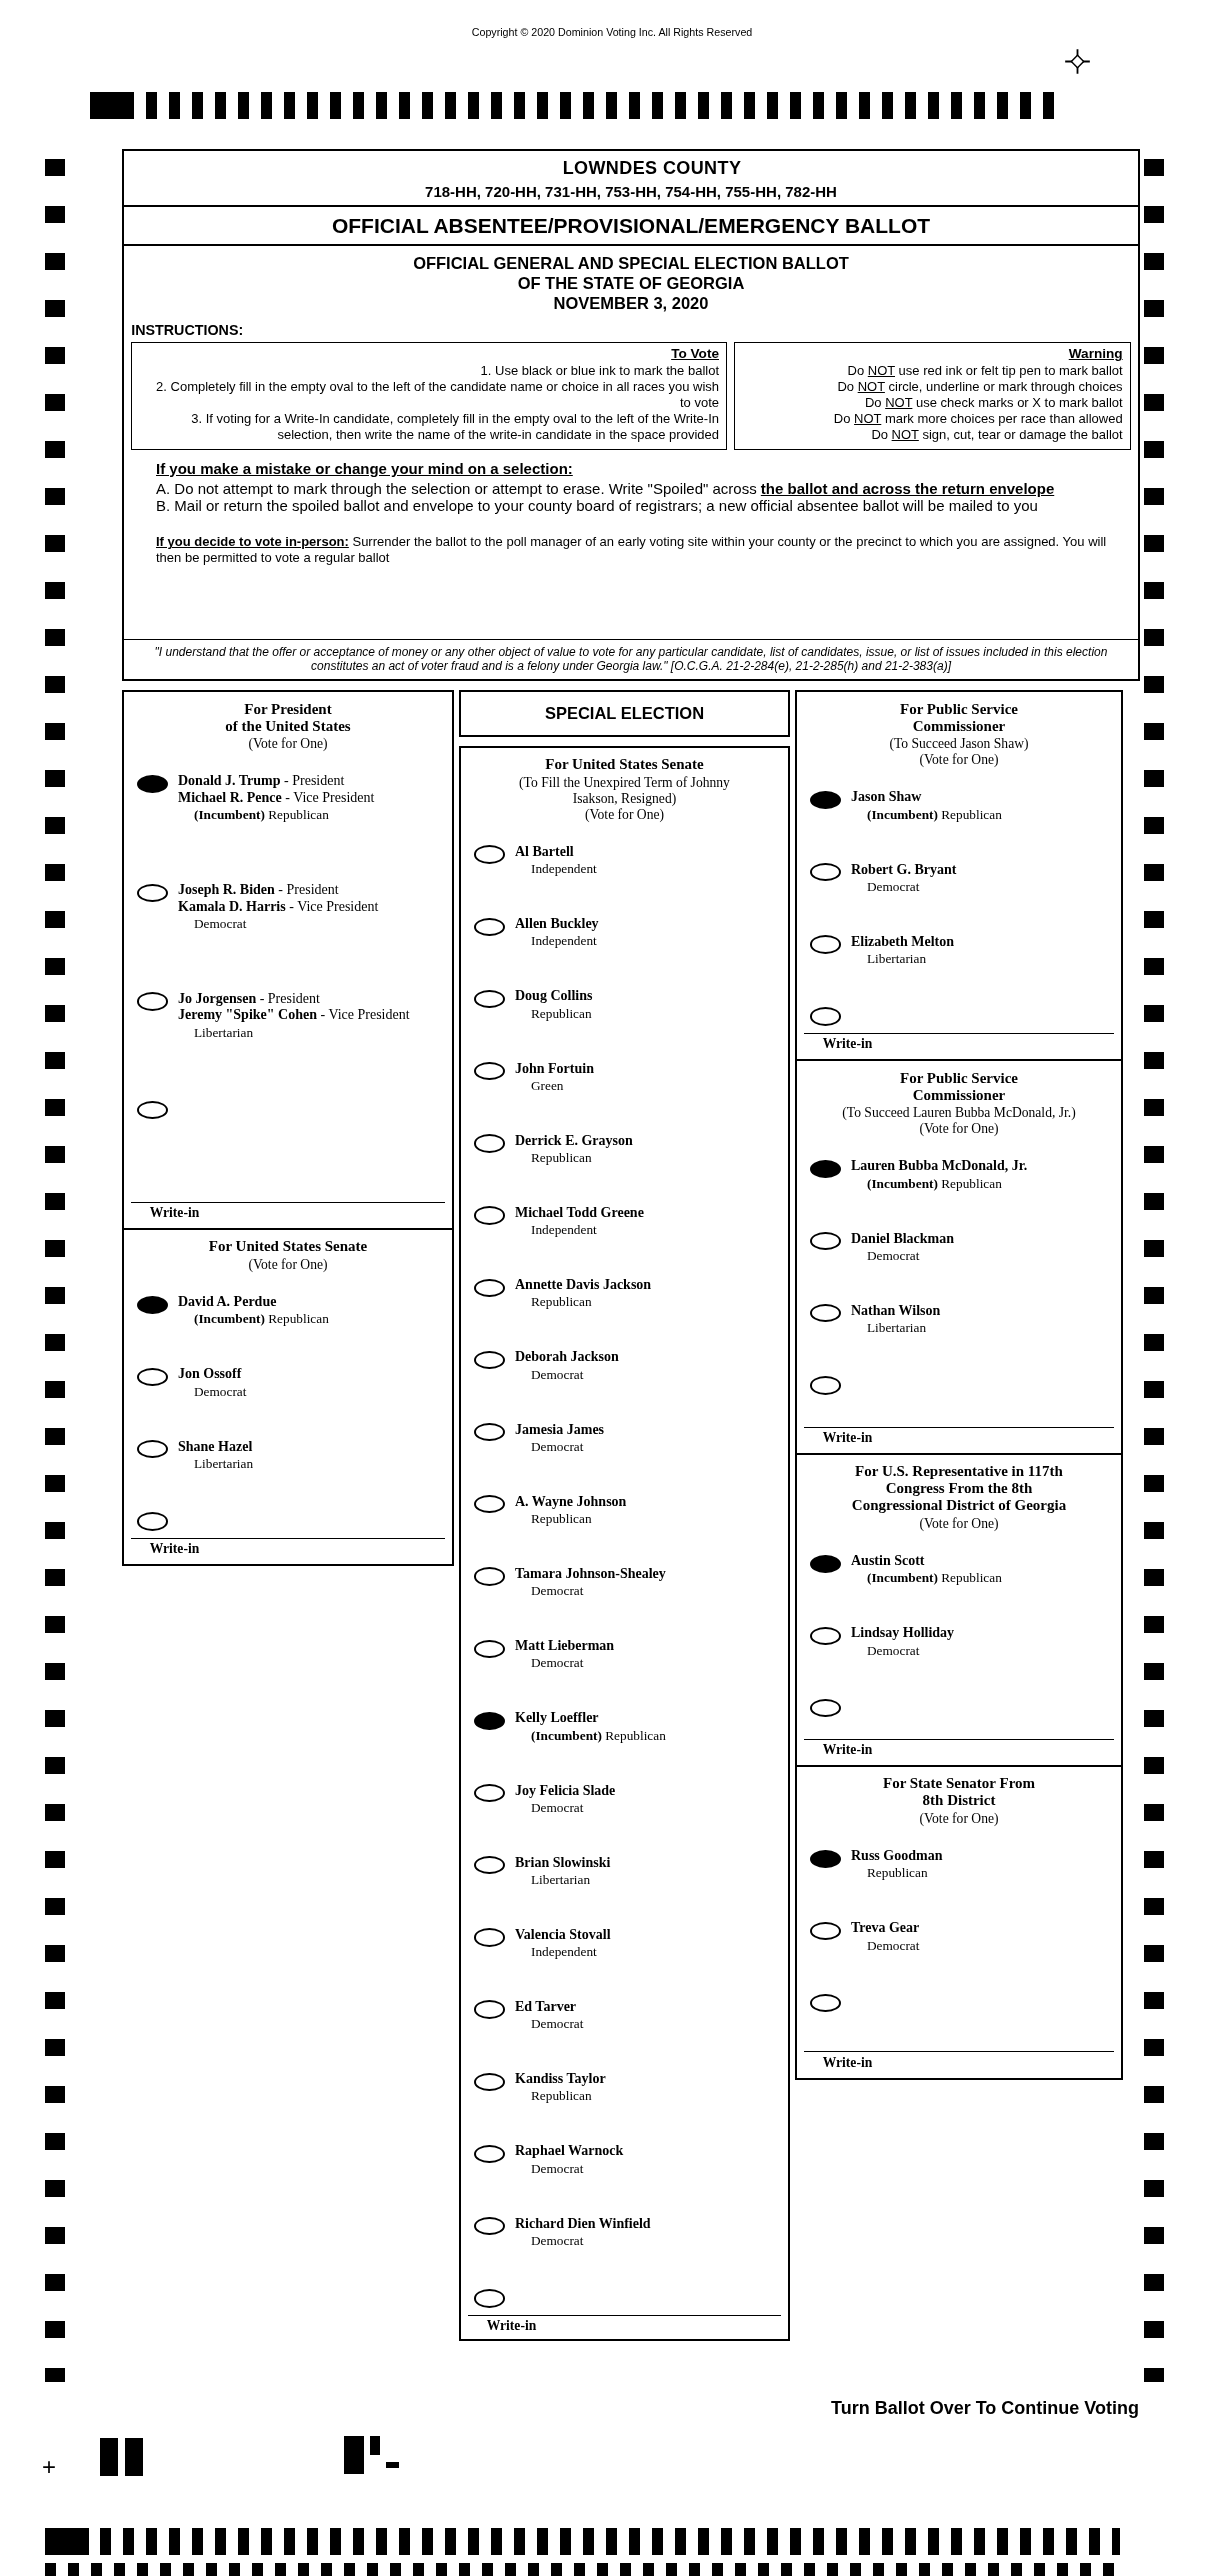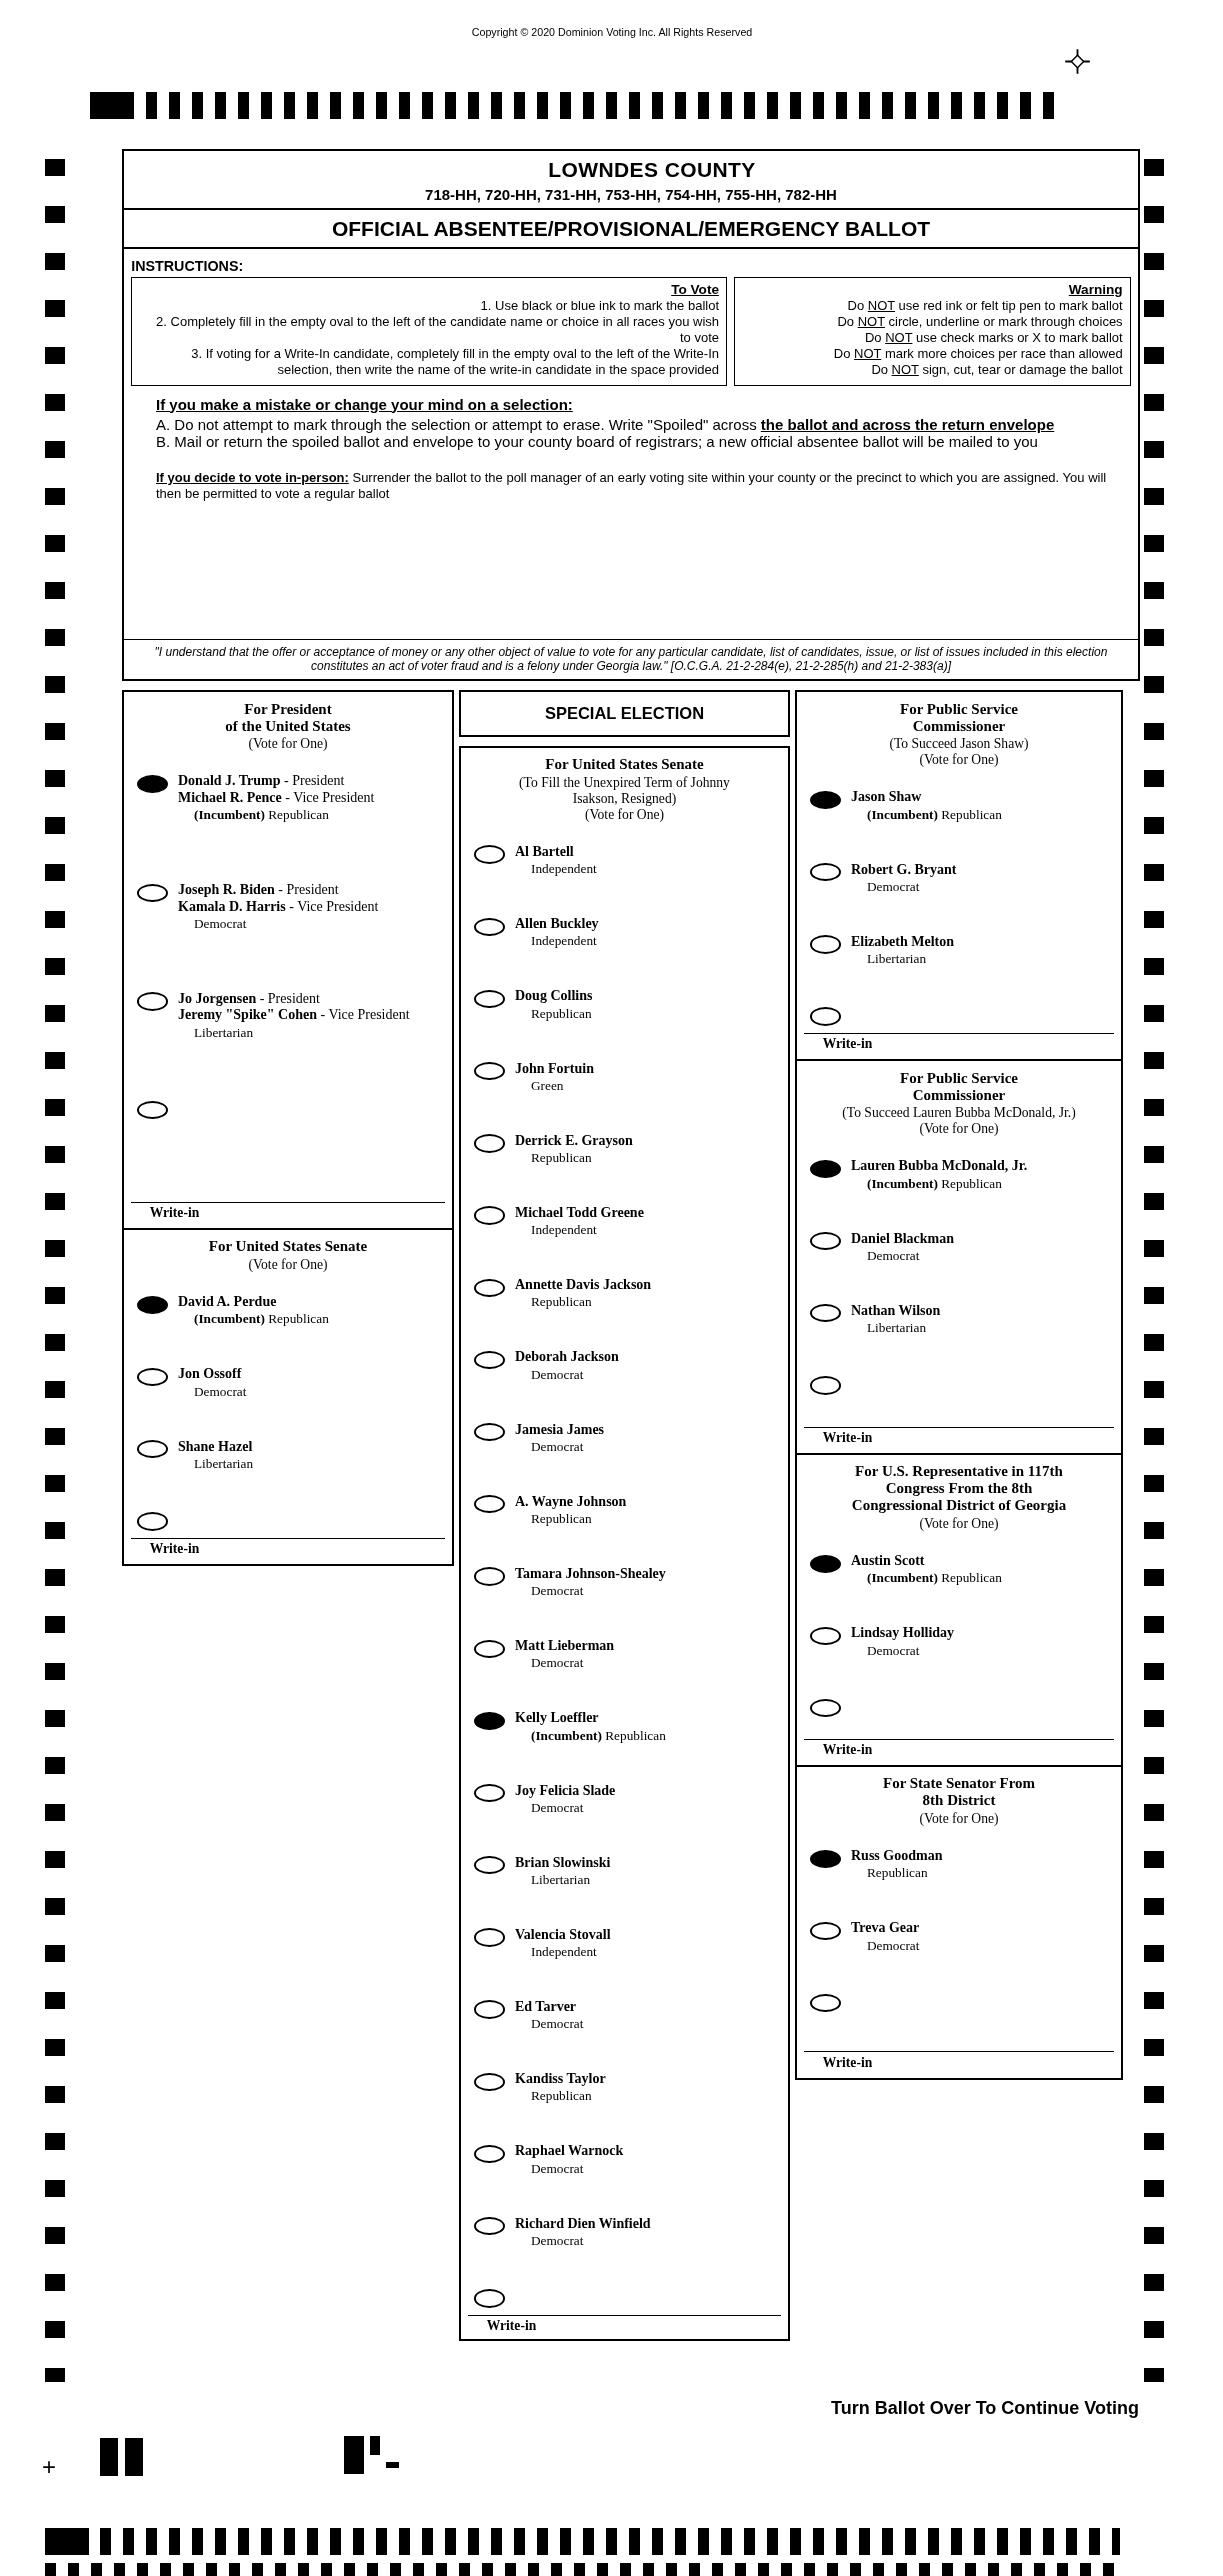--- a/index.html
+++ b/index.html
@@ -29,21 +29,21 @@
   .aux.a2{left:125px;top:2438px;width:18px;height:38px;}
   .aux.b1{left:344px;top:2436px;width:20px;height:38px;}
   .aux.b2{left:370px;top:2436px;width:10px;height:18.6px;}
   .aux.b3{left:386px;top:2462px;width:13px;height:5.7px;}
   .turnover{position:absolute;top:2398px;right:85px;font-size:18px;font-weight:bold;}
 
   
   .header-box{position:absolute;left:122px;top:149px;width:1018px;height:532px;
               border:2.1px solid #000;box-sizing:border-box;}
   .county-sec{border-bottom:2.1px solid #000;text-align:center;padding:7.2px 0 5.7px;}
-  .county{font-size:21px;font-weight:bold;letter-spacing:0.4px;margin-left:42px;}
+  .county{font-size:18px;font-weight:bold;letter-spacing:0.4px;margin-left:42px;}
   .precincts{font-size:15px;font-weight:bold;margin-top:3.6px;}
   .btype{border-bottom:2.1px solid #000;text-align:center;font-size:21px;font-weight:bold;padding:6.4px 0;}
   .elec{text-align:center;font-weight:bold;font-size:16.5px;line-height:20px;padding-top:7.2px;}
   .instr-label{font-weight:bold;font-size:14.3px;margin:8.6px 0 3.6px 7.2px;}
   .instr-row{display:flex;gap:7.2px;margin:0 7.2px;align-items:flex-start;text-align:right;}
   .tovote-box{border:1.4px solid #000;width:596px;box-sizing:border-box;padding:3.6px 7.2px 6.4px;}
   .warning-box{border:1.4px solid #000;flex:1;box-sizing:border-box;padding:3.6px 7.2px 6.4px;}
   .box-title{font-weight:bold;text-decoration:underline;font-size:13.6px;margin-bottom:1.4px;}
   .tv-item{font-size:13px;line-height:16px;padding-left:5.7px;}
   .warn-item{font-size:13px;line-height:16px;padding-left:11.5px;}
@@ -113,20 +113,25 @@
   <div class="aux b1"></div>
   <div class="aux b2"></div>
   <div class="aux b3"></div>
 
   <div class="header-box">
     <div class="county-sec">
       <div class="county">LOWNDES COUNTY</div>
       <div class="precincts">718-HH, 720-HH, 731-HH, 753-HH, 754-HH, 755-HH, 782-HH</div>
     </div>
     <div class="btype">OFFICIAL ABSENTEE/PROVISIONAL/EMERGENCY BALLOT</div>
+    <div class="elec">
+      <div>OFFICIAL GENERAL AND SPECIAL ELECTION BALLOT</div>
+      <div>OF THE STATE OF GEORGIA</div>
+      <div>NOVEMBER 3, 2020</div>
+    </div>
     <div class="instr-label">INSTRUCTIONS:</div>
     <div class="instr-row">
       <div class="tovote-box">
         <div class="box-title">To Vote</div>
         <div>
             <div class="tv-item">1. Use black or blue ink to mark the ballot</div>
             <div class="tv-item">2. Completely fill in the empty oval to the left of the candidate name or choice in all races you wish to vote</div>
             <div class="tv-item">3. If voting for a Write-In candidate, completely fill in the empty oval to the left of the Write-In selection, then write the name of the write-in candidate in the space provided</div>
           </div>
       </div>

